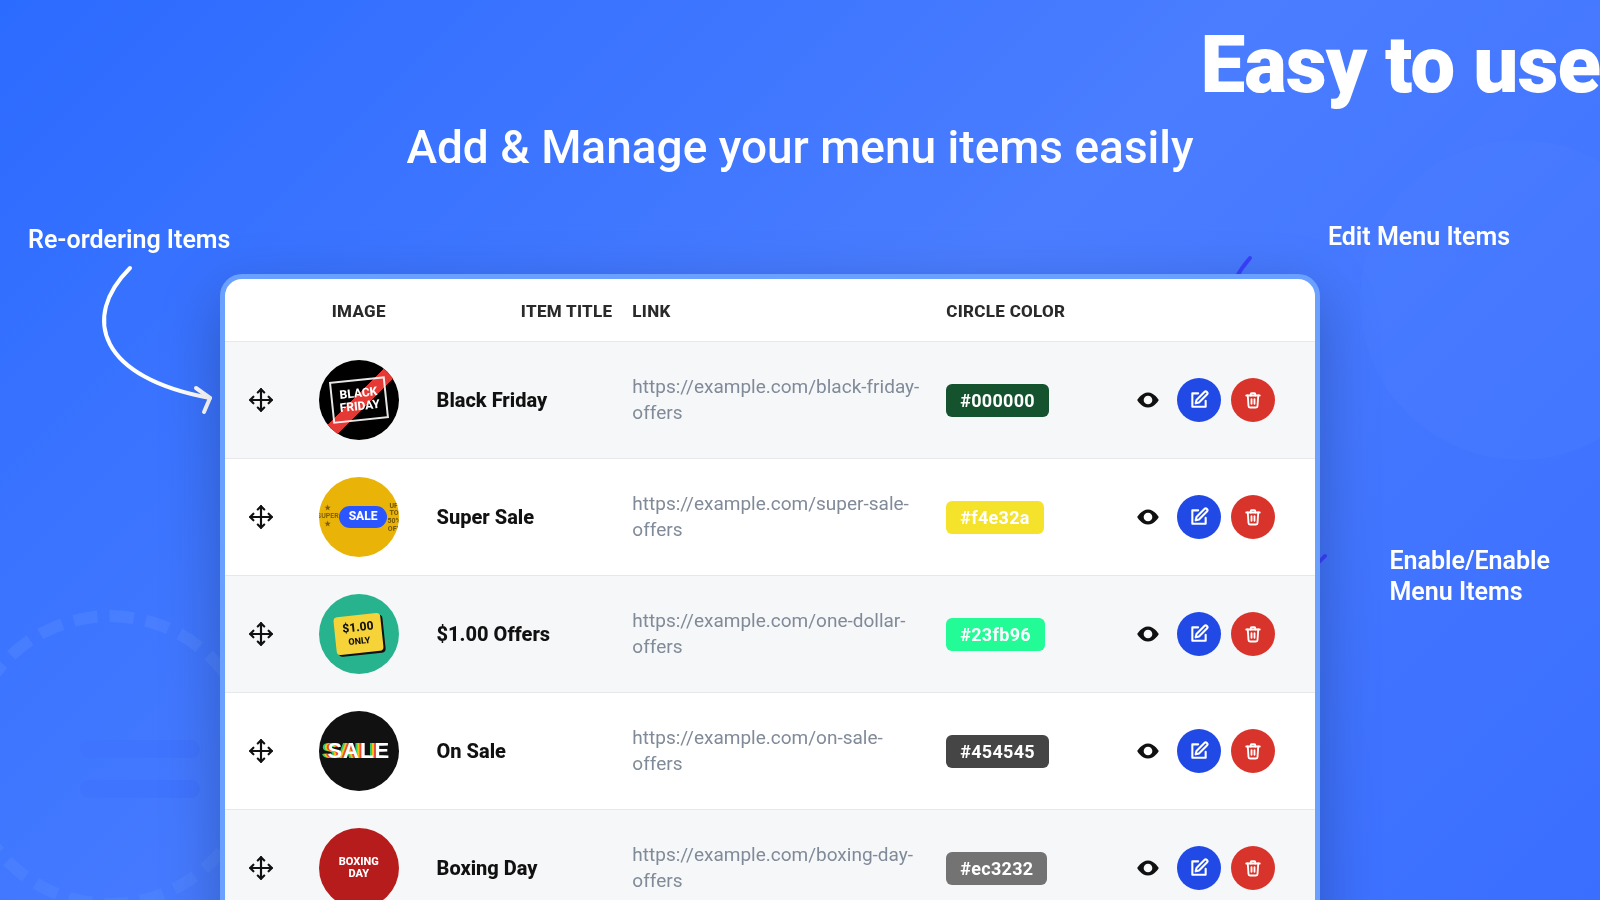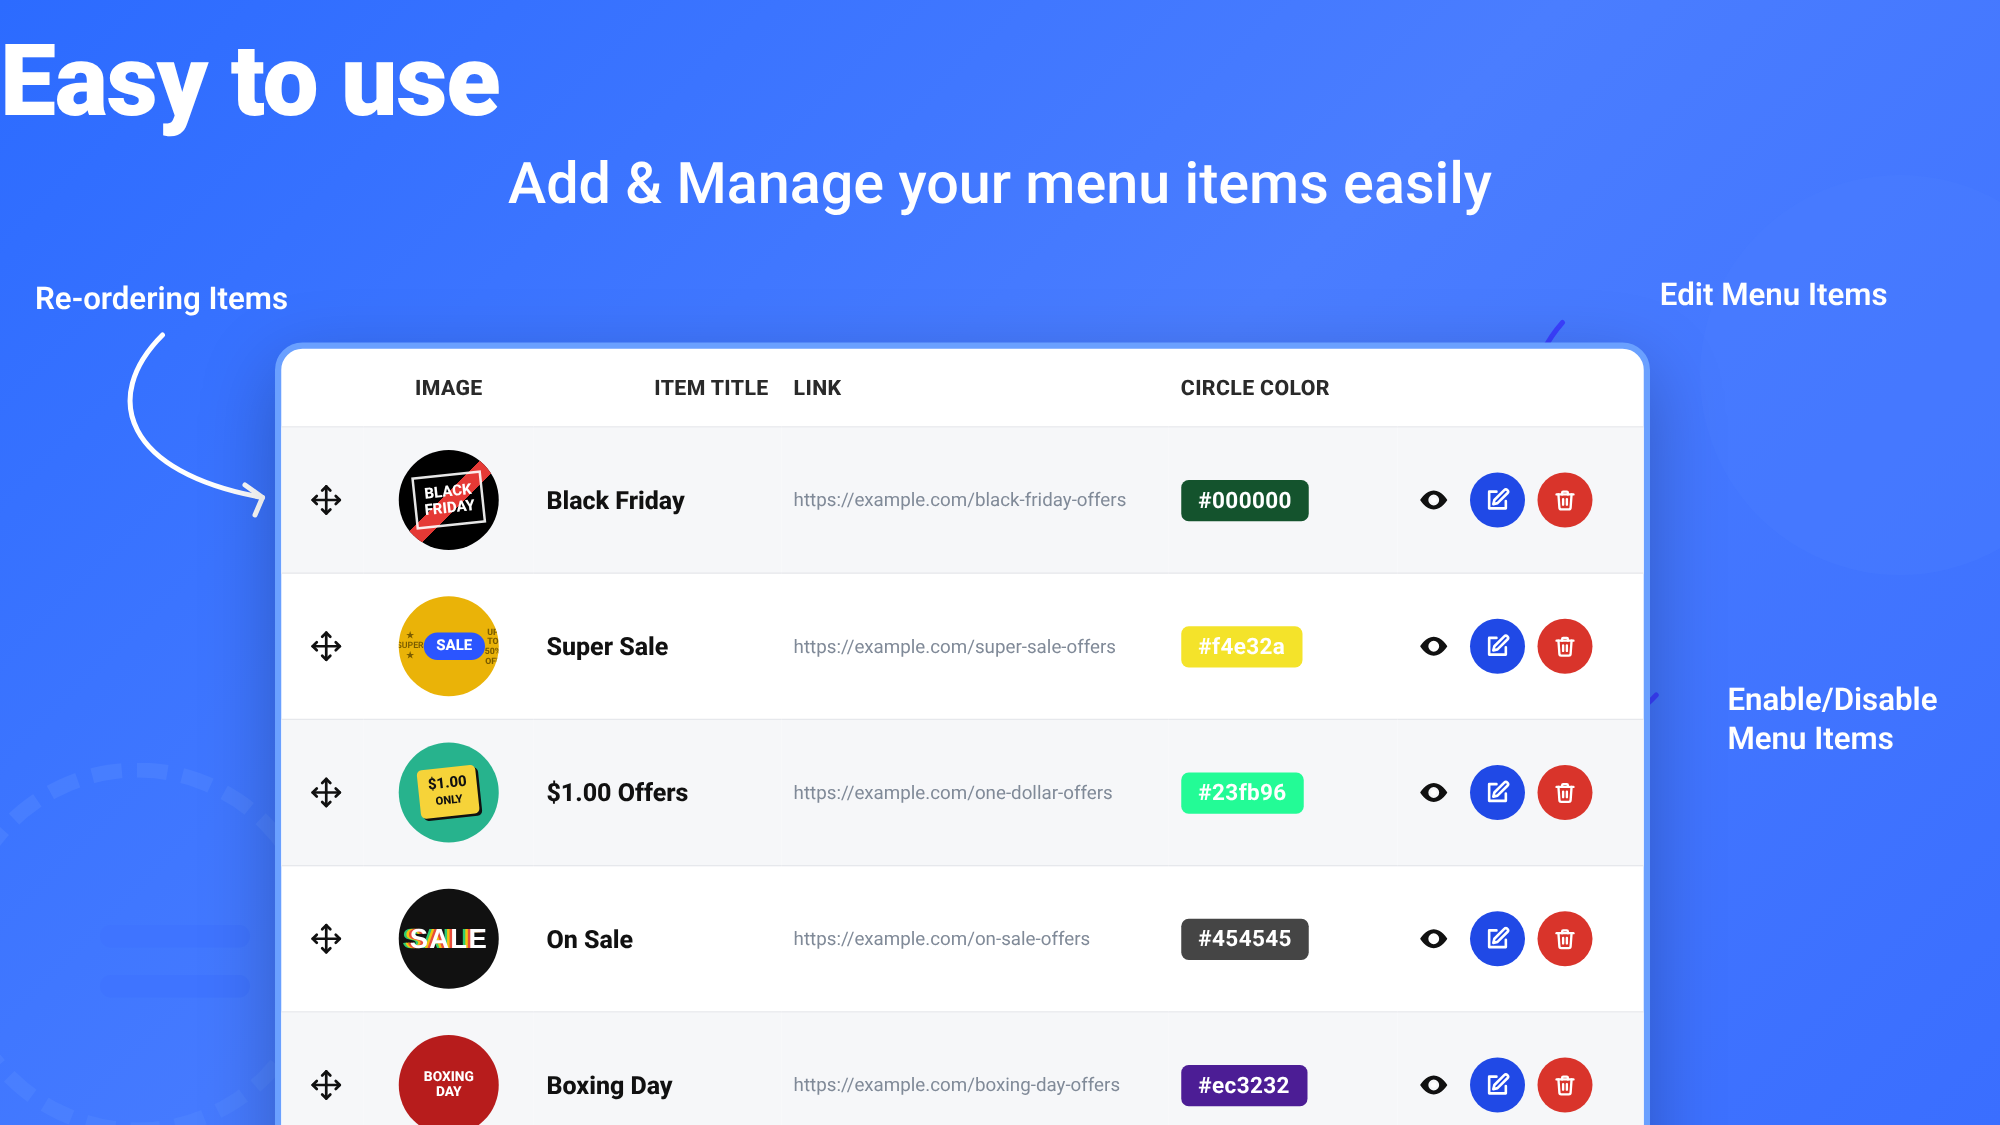--- a/index.html
+++ b/index.html
@@ -32,21 +32,21 @@
     right: -80px; top: 140px;
     width: 320px; height: 320px;
     border-radius: 50%;
     background: #4a7dff;
     opacity: .35;
   }
 
   .hero-title {
     position: absolute;
     top: 18px; left: 0; right: 0;
-    text-align: left;
+    text-align: right;
     color: #fff;
     font-size: 80px;
     font-weight: 900;
     letter-spacing: -1px;
   }
   .hero-sub {
     position: absolute;
     top: 120px; left: 0; right: 0;
     text-align: center;
     color: #fff;
@@ -143,21 +143,21 @@
   }
   .thumb.boxing { background: #b71c1c; }
   .thumb.boxing span { font-size: 11px; }
   .thumb.black { background: #000; }
   .thumb.black:before {
     content:""; position:absolute; inset:0;
     background: linear-gradient(135deg, transparent 46%, #e53935 46%, #e53935 58%, transparent 58%);
   }
 
   .item-title { font-weight: 800; font-size: 20px; color: #111; }
-  .link-text  { color: #808a98; font-size: 15px; line-height: 1.35; max-width: 300px; }
+  .link-text  { color: #808a98; font-size: 19px; line-height: 1.35; max-width: 300px; }
 
   .color-chip {
     display: inline-block;
     padding: 6px 14px;
     border-radius: 6px;
     font-weight: 700;
     font-size: 18px;
     color: #fff;
     letter-spacing: .3px;
   }
@@ -185,21 +185,21 @@
       <div></div>
     </div>
   <div class="bg-circle-right"></div>
 
   <div class="hero-title">Easy to use</div>
   <div class="hero-sub">Add &amp; Manage your menu items easily</div>
 
   <div class="callout reorder">Re-ordering Items</div>
   <div class="callout edit">Edit Menu Items</div>
   <div class="callout toggle">
-    <span>Enable/Disable</span><br>
+    <span>Enable/Enable</span><br>
     <span>Menu Items</span>
   </div>
 
   <svg class="arrow" style="left:60px; top:258px;" width="200" height="180">
     <path d="M70 10 C 20 60, 40 120, 150 140"></path>
     <path d="M150 140 l -14 -10 M150 140 l -6 14"></path>
   </svg>
 
   <svg class="arrow blue" style="left:1190px; top:252px;" width="120" height="140">
     <path d="M60 6 C 30 40, 30 80, 28 118"></path>
@@ -433,21 +433,21 @@
             </td>
             <td style="text-align:center"><div style="display:inline-block"><div class="thumb boxing">
                   <span>BOXING<br>DAY</span>
                 </div></div></td>
             <td>
               <div class="item-title">Boxing Day</div>
             </td>
             <td>
               <div class="link-text">https://example.com/boxing-day-offers</div>
             </td>
-            <td><span class="color-chip" style="background:#4c1d95;color:#ffffff">#ec3232</span></td>
+            <td><span class="color-chip" style="background:#737373;color:#ffffff">#ec3232</span></td>
             <td>
               <div class="actions">
                 <div class="eye">
                   <svg width="26" height="26" viewBox="0 0 24 24" fill="currentColor">
                     <path d="M12 5C6 5 2 12 2 12s4 7 10 7 10-7 10-7-4-7-10-7zm0 11a4 4 0 110-8 4 4 0 010 8z"></path>
                     <circle cx="12" cy="12" r="2" fill="#fff"></circle>
                   </svg>
                 </div>
                 <div class="btn-circle btn-edit">
                   <svg width="20" height="20" viewBox="0 0 24 24" fill="none" stroke="currentColor" stroke-width="2.5" stroke-linecap="round" stroke-linejoin="round">

